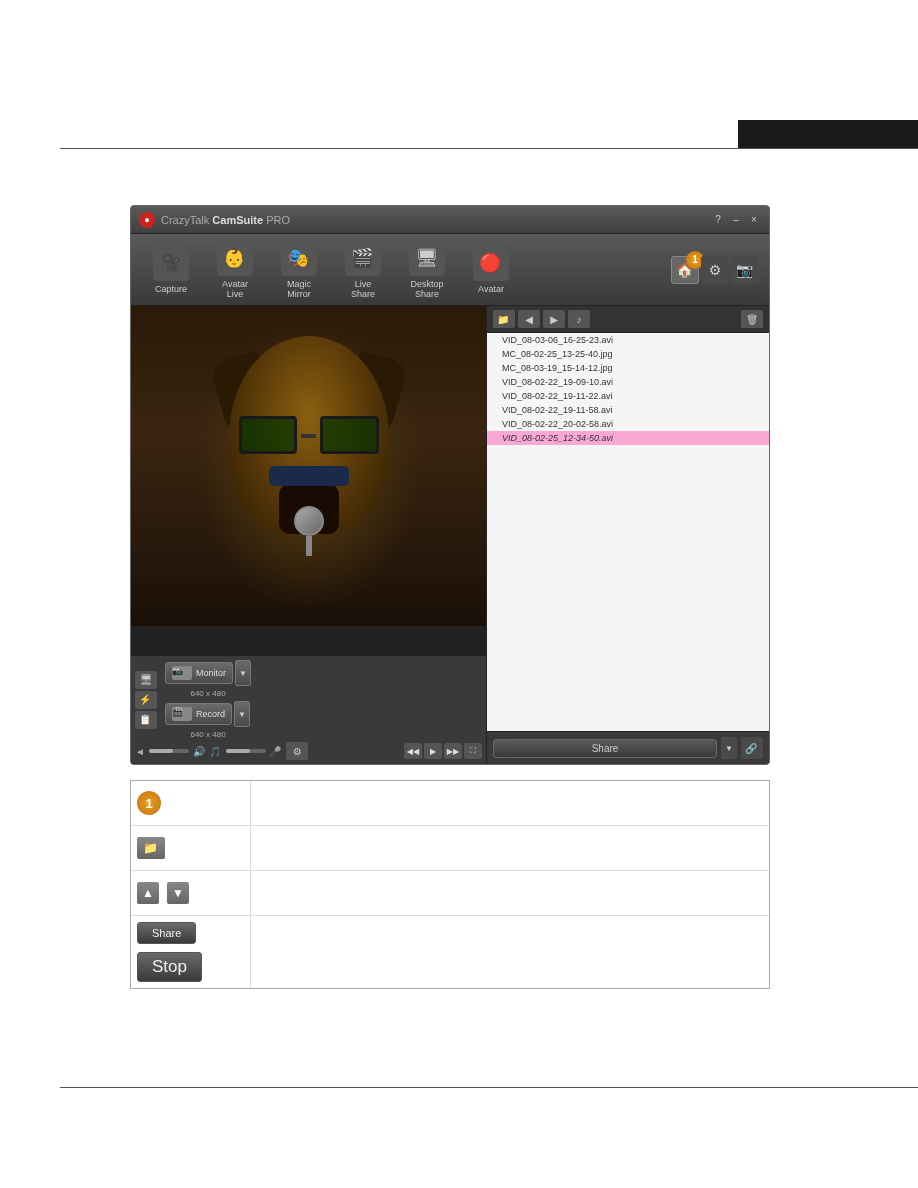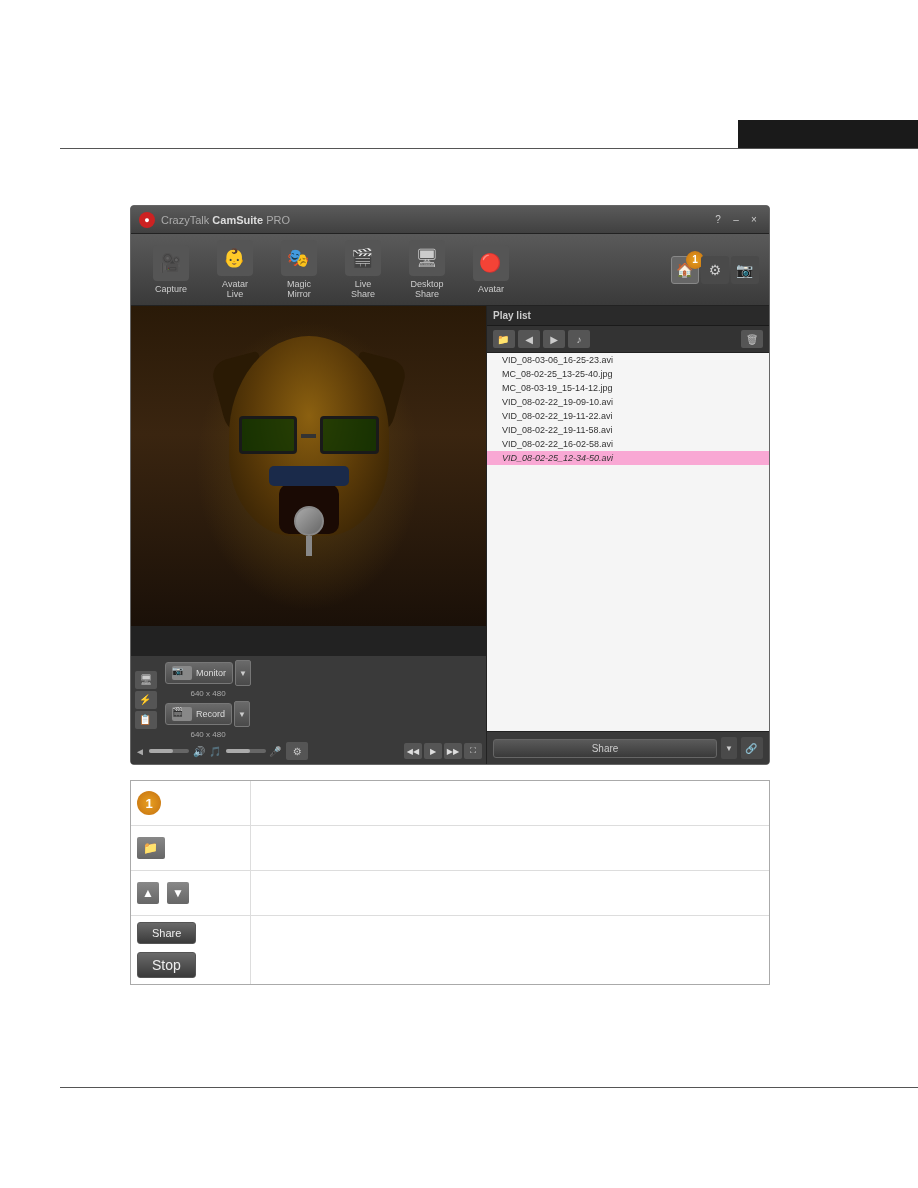--- a/index.html
+++ b/index.html
@@ -623,21 +623,21 @@
       font-size: 11px;
       display: inline-block;
       margin-bottom: 4px;
     }
     .stop-btn-ref {
       background: linear-gradient(180deg, #6a6a6a 0%, #3a3a3a 100%);
       border: 1px solid #555;
       border-radius: 3px;
       padding: 4px 14px;
       color: #eee;
-      font-size: 14px;
+      font-size: 17px;
       display: inline-block;
     }
 
     
     .hr-bottom {
       position: absolute;
       bottom: 100px;
       left: 60px;
       right: 0;
       height: 1px;
@@ -806,39 +806,36 @@
             <div class="play-btn">◀◀</div>
             <div class="play-btn">▶</div>
             <div class="play-btn">▶▶</div>
             <div class="play-btn">⛶</div>
           </div>
         </div>
       </div>
     </div>
 
     <div class="playlist-panel">
-      <div class="playlist-header">
-        <span>Play list</span>
-      </div>
       <div class="playlist-toolbar">
         <div class="pl-btn">📁</div>
         <div class="pl-btn">◀</div>
         <div class="pl-btn">▶</div>
         <div class="pl-btn">♪</div>
         <div class="pl-spacer"></div>
         <div class="pl-btn">🗑</div>
       </div>
       <div class="playlist-items" id="playlist-items">
       <div class="pl-item">VID_08-03-06_16-25-23.avi</div>
           <div class="pl-item">MC_08-02-25_13-25-40.jpg</div>
           <div class="pl-item">MC_08-03-19_15-14-12.jpg</div>
           <div class="pl-item">VID_08-02-22_19-09-10.avi</div>
           <div class="pl-item">VID_08-02-22_19-11-22.avi</div>
           <div class="pl-item">VID_08-02-22_19-11-58.avi</div>
-          <div class="pl-item">VID_08-02-22_16-02-58.avi</div>
+          <div class="pl-item">VID_08-02-22_20-02-58.avi</div>
           <div class="pl-item selected">VID_08-02-25_12-34-50.avi</div>
         </div>
       <div class="playlist-footer">
         <div class="share-btn">Share</div>
         <div class="share-arrow">▼</div>
         <div class="share-icon-btn">🔗</div>
       </div>
     </div>
 
   </div>

